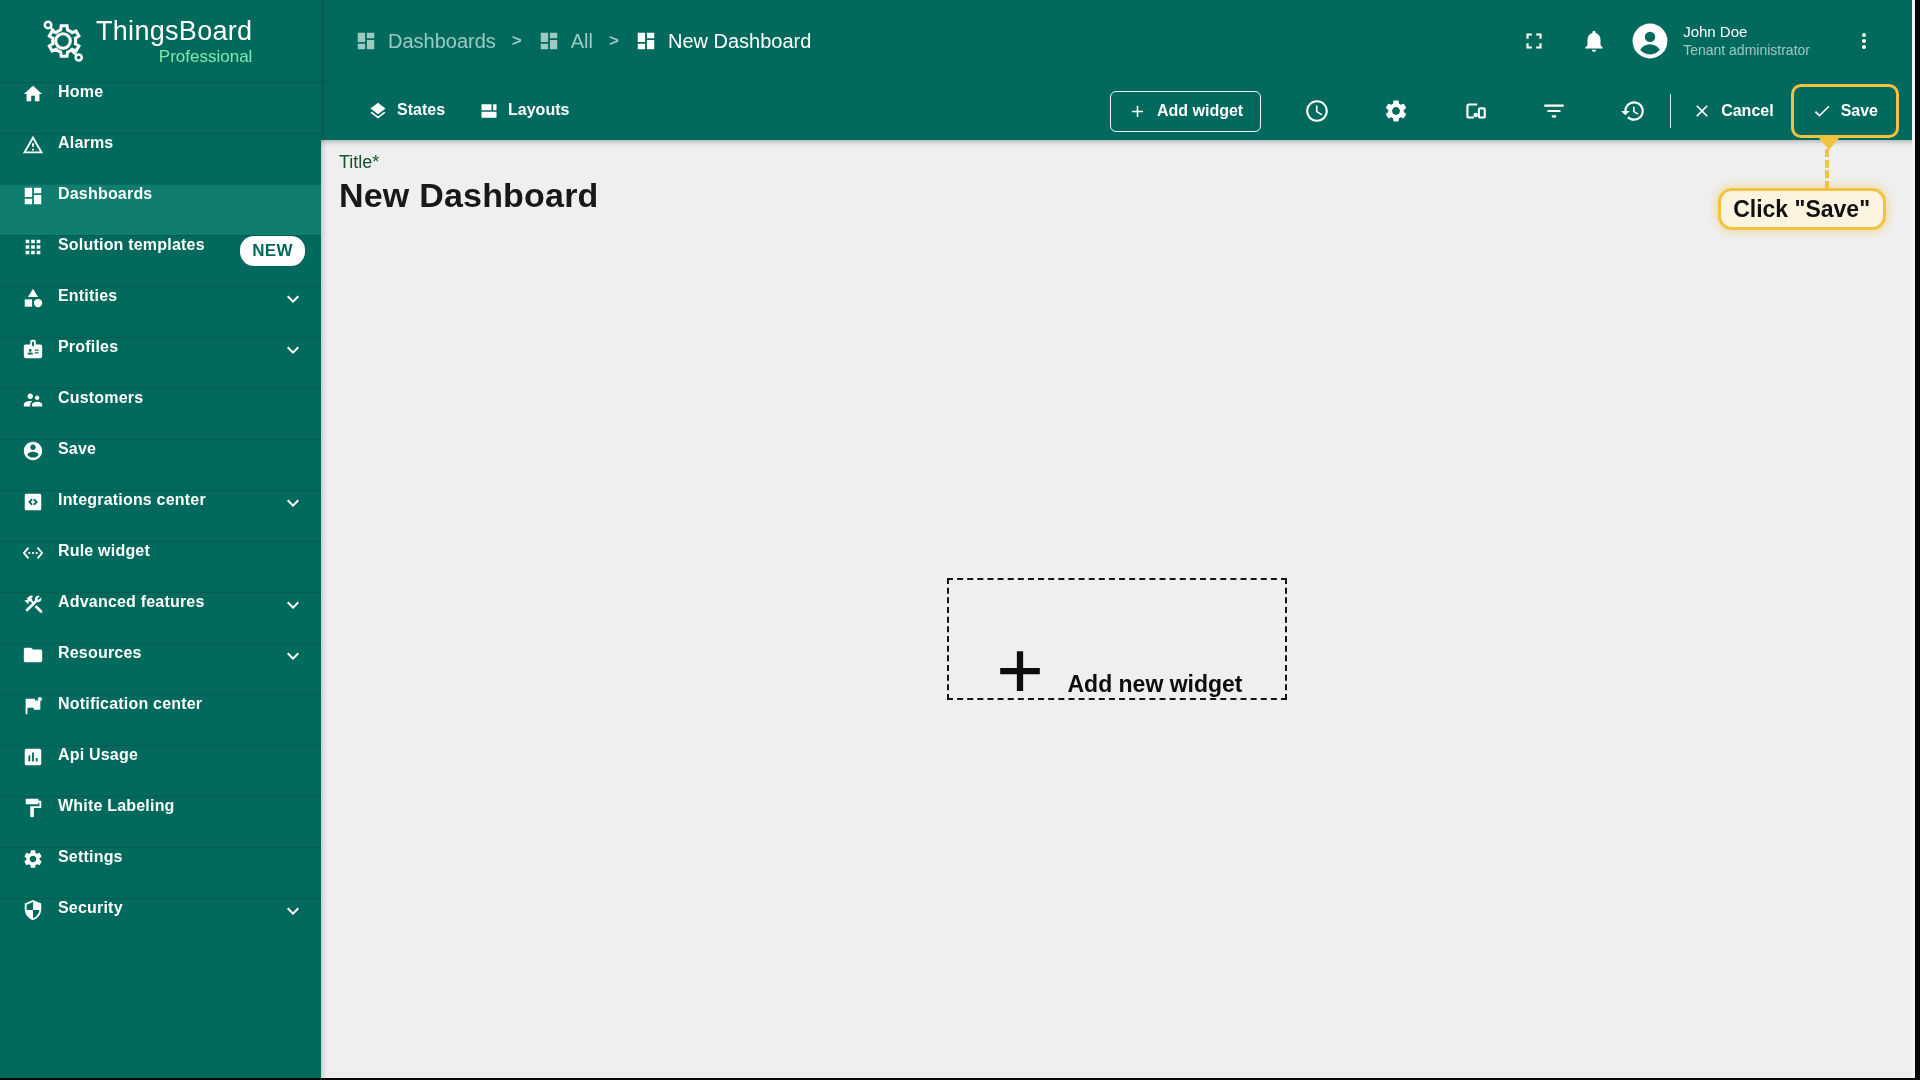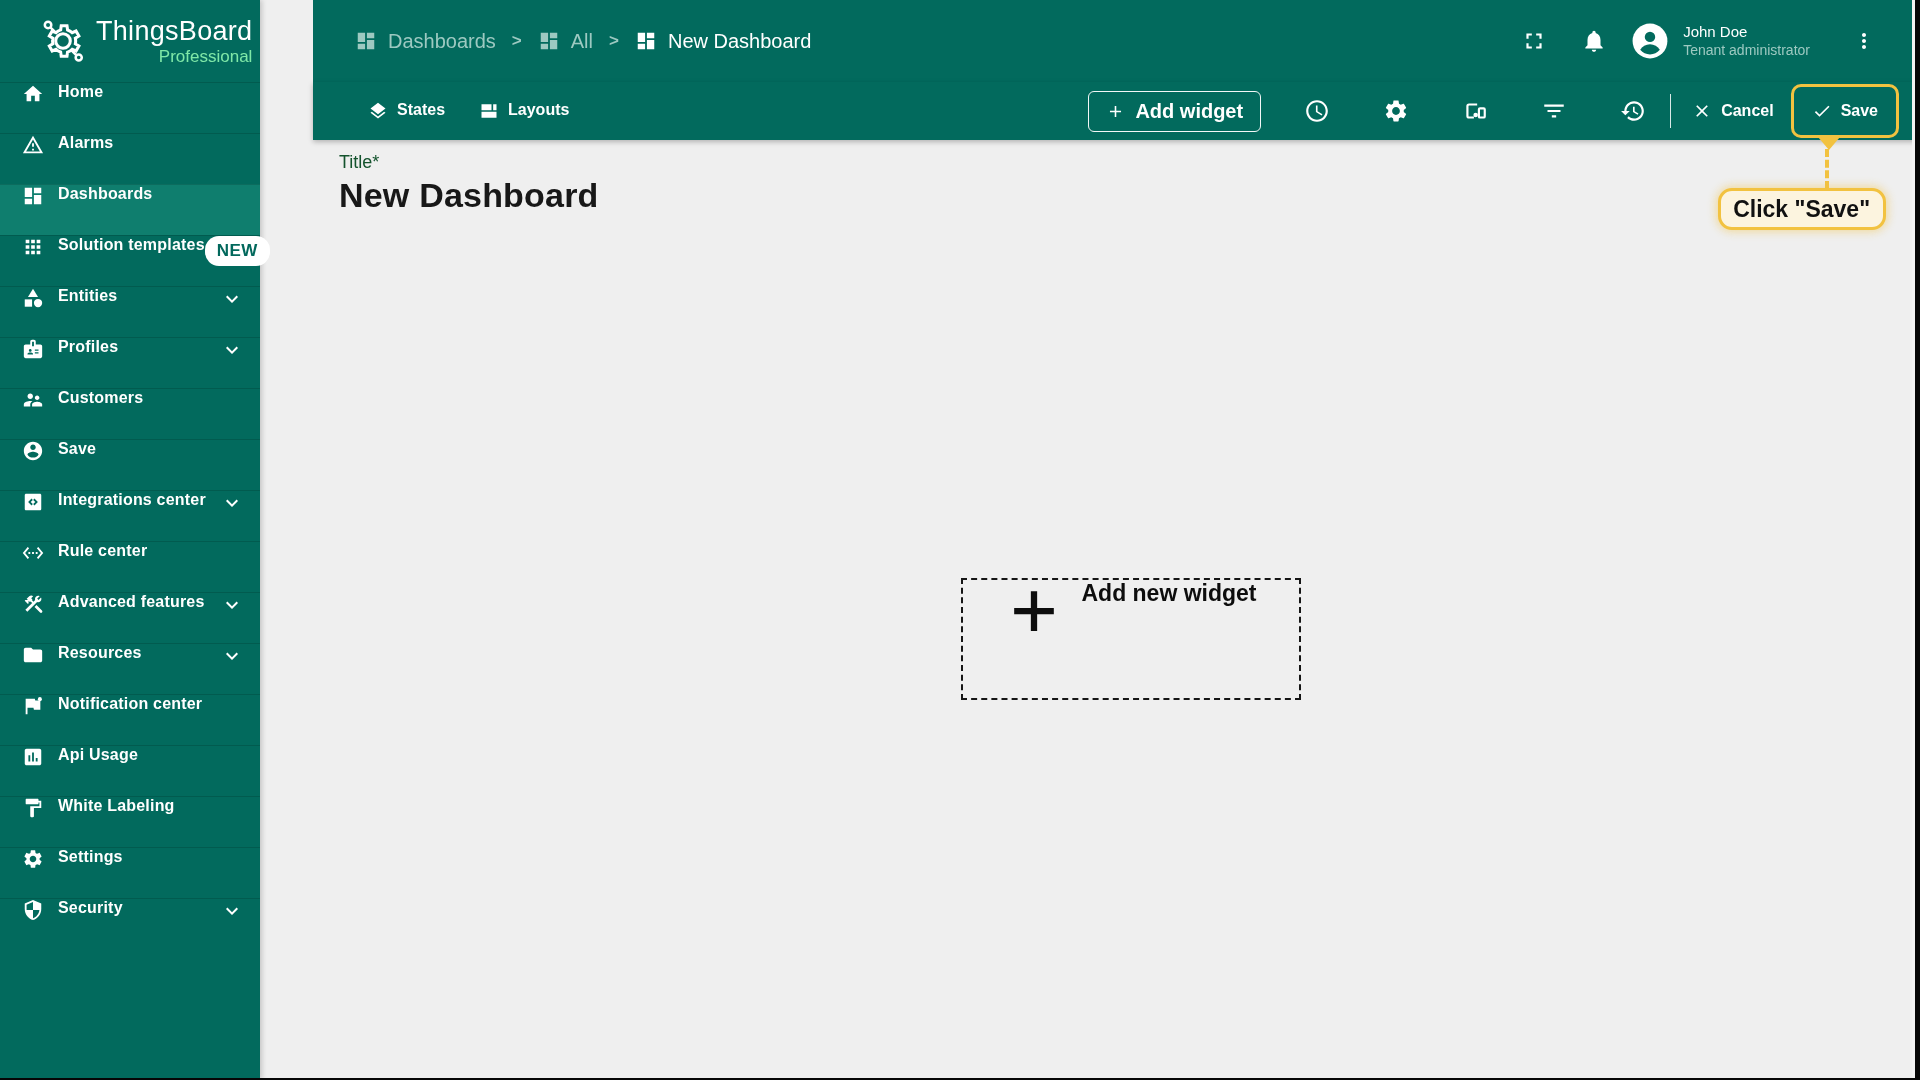--- a/index.html
+++ b/index.html
@@ -10,21 +10,21 @@
     --tooltip_bg:#fcf4df;
     --text_muted:#9dc9c1;
     --badge_text:#02685c;
   }
   *{box-sizing:border-box;margin:0;padding:0}
   html,body{width:1920px;height:1080px;overflow:hidden}
   body{font-family:"Liberation Sans",sans-serif;background:#000}
   .app{position:relative;width:1920px;height:1080px;background:var(--content_bg);overflow:hidden}
 
   
-  .sidebar{position:absolute;left:0;top:0;width:260px;height:100%;background:var(--primary);z-index:5;box-shadow:2px 0 5px rgba(0,0,0,.18)}
+  .sidebar{position:absolute;left:0;top:0;width:321px;height:100%;background:var(--primary);z-index:5;box-shadow:2px 0 5px rgba(0,0,0,.18)}
   .logo{height:82px;display:flex;align-items:center;padding-left:40px;gap:10px;cursor:pointer}
   .logo-gear{width:46px;height:46px;fill:none;stroke:#fff}
   .logo-text{display:flex;flex-direction:column;align-items:flex-end;line-height:1}
   .logo-brand{color:#fff;font-size:27px;letter-spacing:.3px}
   .logo-sub{color:#86efac;font-size:17px;margin-top:3px;opacity:.95}
   .nav{display:block}
   .side-item{height:51px;display:flex;align-items:flex-start;padding:0 16px 0 22px;border-top:1px solid rgba(0,0,0,.14);cursor:pointer;color:#fff}
   .side-item.active{background:var(--primary_light)}
   .side-ic{width:22px;height:22px;fill:#fff;flex:none}
   .side-label{font-size:16px;font-weight:700;margin-left:14px;letter-spacing:.2px;white-space:nowrap}
@@ -52,40 +52,40 @@
   .user-role{color:var(--text_muted);font-size:14px}
   .kebab-btn{margin-left:42px}
   .kebab-btn svg{width:24px;height:24px}
 
   
   .toolbar{height:58px;background:var(--primary);display:flex;align-items:center;padding:0 30px 0 55px;box-shadow:0 2px 5px rgba(0,0,0,.25);position:relative;z-index:4}
   .tb-left{display:flex;align-items:center;gap:34px}
   .tb-text-btn{display:flex;gap:9px;background:none;border:none;color:#fff;font-size:16px;font-weight:700;cursor:pointer}
   .tb-text-btn svg{width:20px;height:20px;fill:#fff}
   .tb-right{margin-left:auto;display:flex;align-items:center}
-  .add-widget-btn{display:flex;align-items:center;gap:10px;background:none;border:1px solid rgba(255,255,255,.95);border-radius:6px;color:#fff;font-size:20px;font-weight:700;height:41px;padding:0 17px;cursor:pointer;margin-right:17px}
+  .add-widget-btn{display:flex;align-items:center;gap:10px;background:none;border:1px solid rgba(255,255,255,.95);border-radius:6px;color:#fff;font-size:16px;font-weight:700;height:41px;padding:0 17px;cursor:pointer;margin-right:17px}
   .add-widget-btn svg{width:19px;height:19px;fill:#fff}
   .tb-icon{width:24px;height:24px;fill:#fff}
   .tb-iconbtn{margin-left:53px}
   .tb-divider{width:1px;height:34px;background:rgba(255,255,255,.85);margin:0 21px 0 24px}
   .cancel-btn,.save-btn{display:flex;align-items:center;gap:9px;background:none;border:none;color:#fff;font-size:16px;font-weight:700;cursor:pointer}
   .cancel-btn svg,.save-btn svg{width:20px;height:20px;fill:#fff}
   .save-btn{position:relative;margin-left:26px;height:40px;padding:0 12px}
 
   
   .save-ring{position:absolute;left:-9px;top:-7px;right:-9px;bottom:-7px;border:3px solid var(--accent);border-radius:10px;pointer-events:none}
   .save-pointer{position:absolute;left:18px;top:46px;width:0;height:0;border-left:11px solid transparent;border-right:11px solid transparent;border-top:13px solid var(--accent);pointer-events:none}
   .save-connector{position:absolute;left:25px;top:58px;height:40px;border-left:4px dashed var(--accent);pointer-events:none}
   .save-tooltip{position:absolute;left:-82px;top:97px;width:168px;height:42px;background:var(--tooltip_bg);border:3px solid var(--accent);border-radius:14px;display:flex;align-items:center;justify-content:center;color:#111;font-size:23px;box-shadow:0 0 8px 2px rgba(242,194,64,.45);pointer-events:none;white-space:nowrap}
 
   
   .content{position:absolute;left:0;right:0;top:140px;bottom:0;background:var(--content_bg);overflow:hidden}
   .title-label{margin:12px 0 0 26px;font-size:18px;color:#14532d}
   .page-title{margin:3px 0 0 26px;font-size:34px;font-weight:700;color:#181818;letter-spacing:.2px}
-  .add-box{position:absolute;left:648px;top:438px;width:340px;height:122px;border:2px dashed #151515;display:flex;align-items:flex-start;justify-content:center;gap:18px;cursor:pointer;background:transparent}
+  .add-box{position:absolute;left:634px;top:438px;width:340px;height:122px;border:2px dashed #151515;display:flex;align-items:flex-end;justify-content:center;gap:18px;cursor:pointer;background:transparent}
   .add-box svg{width:58px;height:58px;fill:#0d0d0d}
   .add-box-label{font-size:23px;font-weight:700;color:#0d0d0d}
 
   
   .scroll-line{position:absolute;top:0;right:5px;width:3px;height:100%;background:#f2f2f2;z-index:40}
   .edge-right{position:absolute;top:0;right:0;width:5px;height:100%;background:#060606;z-index:41}
   .edge-bottom{position:absolute;left:0;bottom:0;width:100%;height:2px;background:#060606;z-index:41}
 </style>
 </head>
 <body>
@@ -181,21 +181,21 @@
         <span class="side-label">Integrations center</span>
         <svg class="chev" viewBox="0 0 24 24">
             <path d="M16.59 8.59L12 13.17 7.41 8.59 6 10l6 6 6-6z"></path>
           </svg>
       </div>
 
       <div class="side-item">
         <svg class="side-ic" viewBox="0 0 24 24">
             <path d="M7.77 6.76L6.23 5.48.82 12l5.41 6.52 1.54-1.28L3.42 12l4.35-5.24zM7 13h2v-2H7v2zm10-2h-2v2h2v-2zm-6 2h2v-2h-2v2zm6.77-7.52l-1.54 1.28L20.58 12l-4.35 5.24 1.54 1.28L23.18 12l-5.41-6.52z"></path>
           </svg>
-        <span class="side-label">Rule center</span>
+        <span class="side-label">Rule widget</span>
       </div>
 
       <div class="side-item">
         <svg class="side-ic" viewBox="0 0 24 24">
             <path d="M13.7 15.3l2.1-2.1 6 6c.6.6.6 1.5 0 2.1-.6.6-1.5.6-2.1 0l-6-6zM17.67 10c1.93 0 3.5-1.57 3.5-3.5 0-.58-.16-1.12-.41-1.6l-2.7 2.7-1.49-1.49 2.7-2.7c-.48-.25-1.02-.41-1.6-.41-1.93 0-3.5 1.57-3.5 3.5 0 .41.08.8.21 1.16l-1.85 1.85-1.78-1.78.71-.71-1.41-1.41 2.12-2.12c-1.17-1.17-3.07-1.17-4.24 0L5.08 6.32l1.41 1.41H3.66l-.71.71 3.54 3.54.71-.71V8.44l1.41 1.41.71-.71 1.78 1.78-7.41 7.41 2.12 2.12L16.5 9.79c.36.13.75.21 1.17.21z"></path>
           </svg>
         <span class="side-label">Advanced features</span>
         <svg class="chev" viewBox="0 0 24 24">
             <path d="M16.59 8.59L12 13.17 7.41 8.59 6 10l6 6 6-6z"></path>
           </svg>

